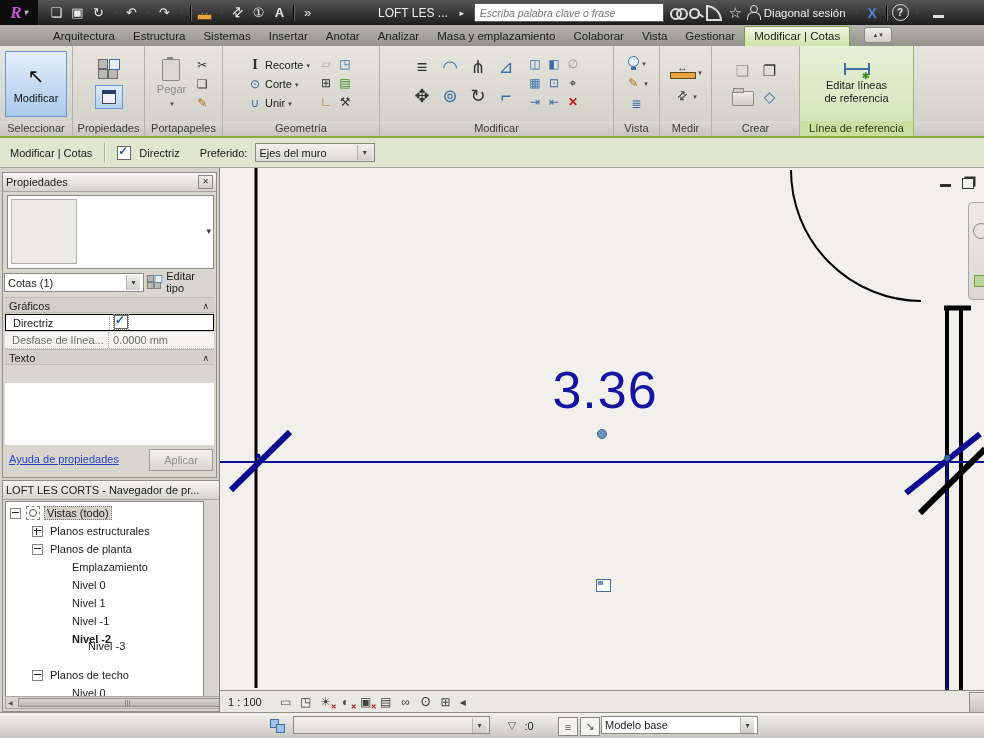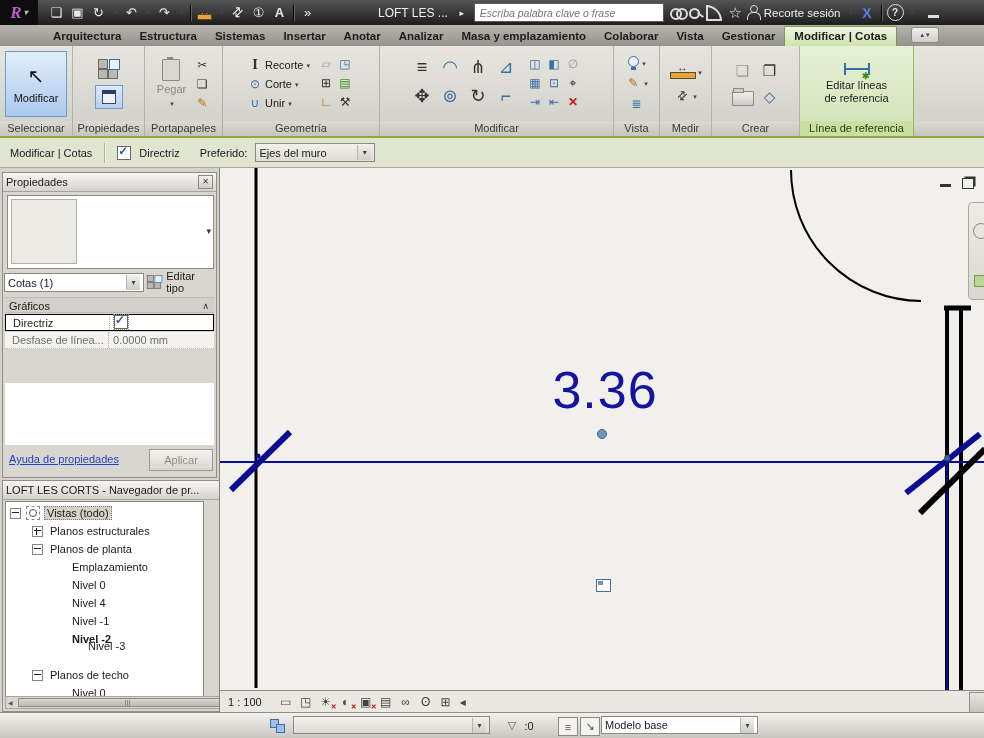--- a/index.html
+++ b/index.html
@@ -30,21 +30,21 @@
   .useric{position:relative;width:14px;height:15px;}
   .useric i{position:absolute;left:4px;top:0;width:6px;height:6px;border:1.5px solid #ddd;border-radius:50%;}
   .useric b{position:absolute;left:1px;top:7px;width:12px;height:7px;border:1.5px solid #ddd;border-bottom:none;border-radius:6px 6px 0 0;}
   .signin{font-size:11.5px;color:#f0f0f0;margin:0 4px;}
   .xchg{color:#6f8fd8;font-weight:bold;font-size:14px;-webkit-text-stroke:.5px #2b4fa0;}
   .helpc{width:15px;height:15px;border:1.5px solid #ddd;border-radius:50%;display:flex;align-items:center;justify-content:center;font-size:10px;font-weight:bold;}
   .minbar{width:11px;height:3px;background:#ddd;margin:8px 6px 0 10px;}
   
   #tabrow{position:absolute;left:0;top:25px;width:984px;height:21px;
     background:linear-gradient(#b6b5ad,#95948c);display:flex;align-items:flex-end;padding-left:44px;box-sizing:border-box;}
-  .tab{line-height:19px;padding:0 9px;font-size:11.5px;color:#1c1c1c;white-space:nowrap;font-weight:bold;}
+  .tab{line-height:19px;padding:0 9px;font-size:11.5px;color:#1c1c1c;white-space:nowrap;}
   .tab.active{background:linear-gradient(#f0f5e6,#cfe3ac);border:1px solid #7a9c44;border-bottom:none;border-radius:2px 2px 0 0;}
   .tabcollapse{margin-left:14px;margin-bottom:3px;width:26px;height:14px;background:linear-gradient(#efeeea,#cfcec8);
     border:1px solid #8a8a84;border-radius:3px;display:flex;align-items:center;justify-content:center;font-size:7px;color:#444;gap:2px;}
   
   #ribbon{position:absolute;left:0;top:46px;width:984px;height:92px;background:linear-gradient(#e6e5de,#cfcec7);
     border-bottom:2px solid #8aab3c;box-sizing:border-box;display:flex;}
   .panel{position:relative;border-right:1px solid #b3b2aa;display:flex;flex-direction:column;box-sizing:border-box;}
   .pbody{flex:1;display:flex;align-items:center;justify-content:center;padding:2px;gap:3px;}
   .plabel{height:15px;line-height:15px;font-size:11px;text-align:center;color:#3a3a3a;
     background:linear-gradient(#dad9d2,#c6c5be);white-space:nowrap;overflow:hidden;}
@@ -215,21 +215,21 @@
       <b></b>
     </span>
   <span class="qi">
       <span class="commic"></span>
     </span>
   <span class="qi" style="font-size:15px">☆</span>
   <span class="qi useric">
       <i></i>
       <b></b>
     </span>
-  <span class="signin">Recorte sesión</span>
+  <span class="signin">Diagonal sesión</span>
   <span class="qi small dd"></span>
   <span class="qi xchg">X</span>
   <span class="tb-sep"></span>
   <span class="qi">
       <span class="helpc">?</span>
     </span>
   <span class="qi small dd"></span>
   <span class="minbar"></span>
 </div>
 
@@ -461,20 +461,21 @@
 
   <div class="psec" style="top:124px"><span>Gráficos</span></div>
   <div class="prow sel" style="top:141px">
     <span class="plab">Directriz</span>
     <span class="pval"><span class="cb on" style="outline:1px dotted #888"></span></span>
   </div>
   <div class="prow dis" style="top:159px">
     <span class="plab">Desfase de línea...</span>
     <span class="pval">0.0000 mm</span>
   </div>
+  <div class="psec" style="top:176px"><span>Texto</span></div>
   <div class="pempty" style="top:210px;height:62px"></div>
 
   <a class="linkblue abs" style="left:6px;top:280px">Ayuda de propiedades</a>
   <span class="btn dis abs" style="left:146px;top:276px;width:62px;height:20px">Aplicar</span>
 </div>
 
 <div class="palette" style="left:2px;top:480px;width:251px;height:232px">
   <div class="phead">
     <span>LOFT LES CORTS - Navegador de pr...</span>
     <span class="closeb">✕</span>
@@ -493,21 +494,21 @@
       <span class="exp"></span>
       <span class="lbl">Planos de planta</span>
     </div>
     <div class="trow" style="top:56px;padding-left:64px">
       <span class="lbl">Emplazamiento</span>
     </div>
     <div class="trow" style="top:74px;padding-left:64px">
       <span class="lbl">Nivel 0</span>
     </div>
     <div class="trow" style="top:92px;padding-left:64px">
-      <span class="lbl">Nivel 4</span>
+      <span class="lbl">Nivel 1</span>
     </div>
     <div class="trow" style="top:110px;padding-left:64px">
       <span class="lbl">Nivel -1</span>
     </div>
     <div class="trow bold" style="top:128px;padding-left:64px">
       <span class="lbl">Nivel -2</span>
     </div>
     <div class="trow" style="top:135px;padding-left:80px">
       <span class="lbl">Nivel -3</span>
     </div>

